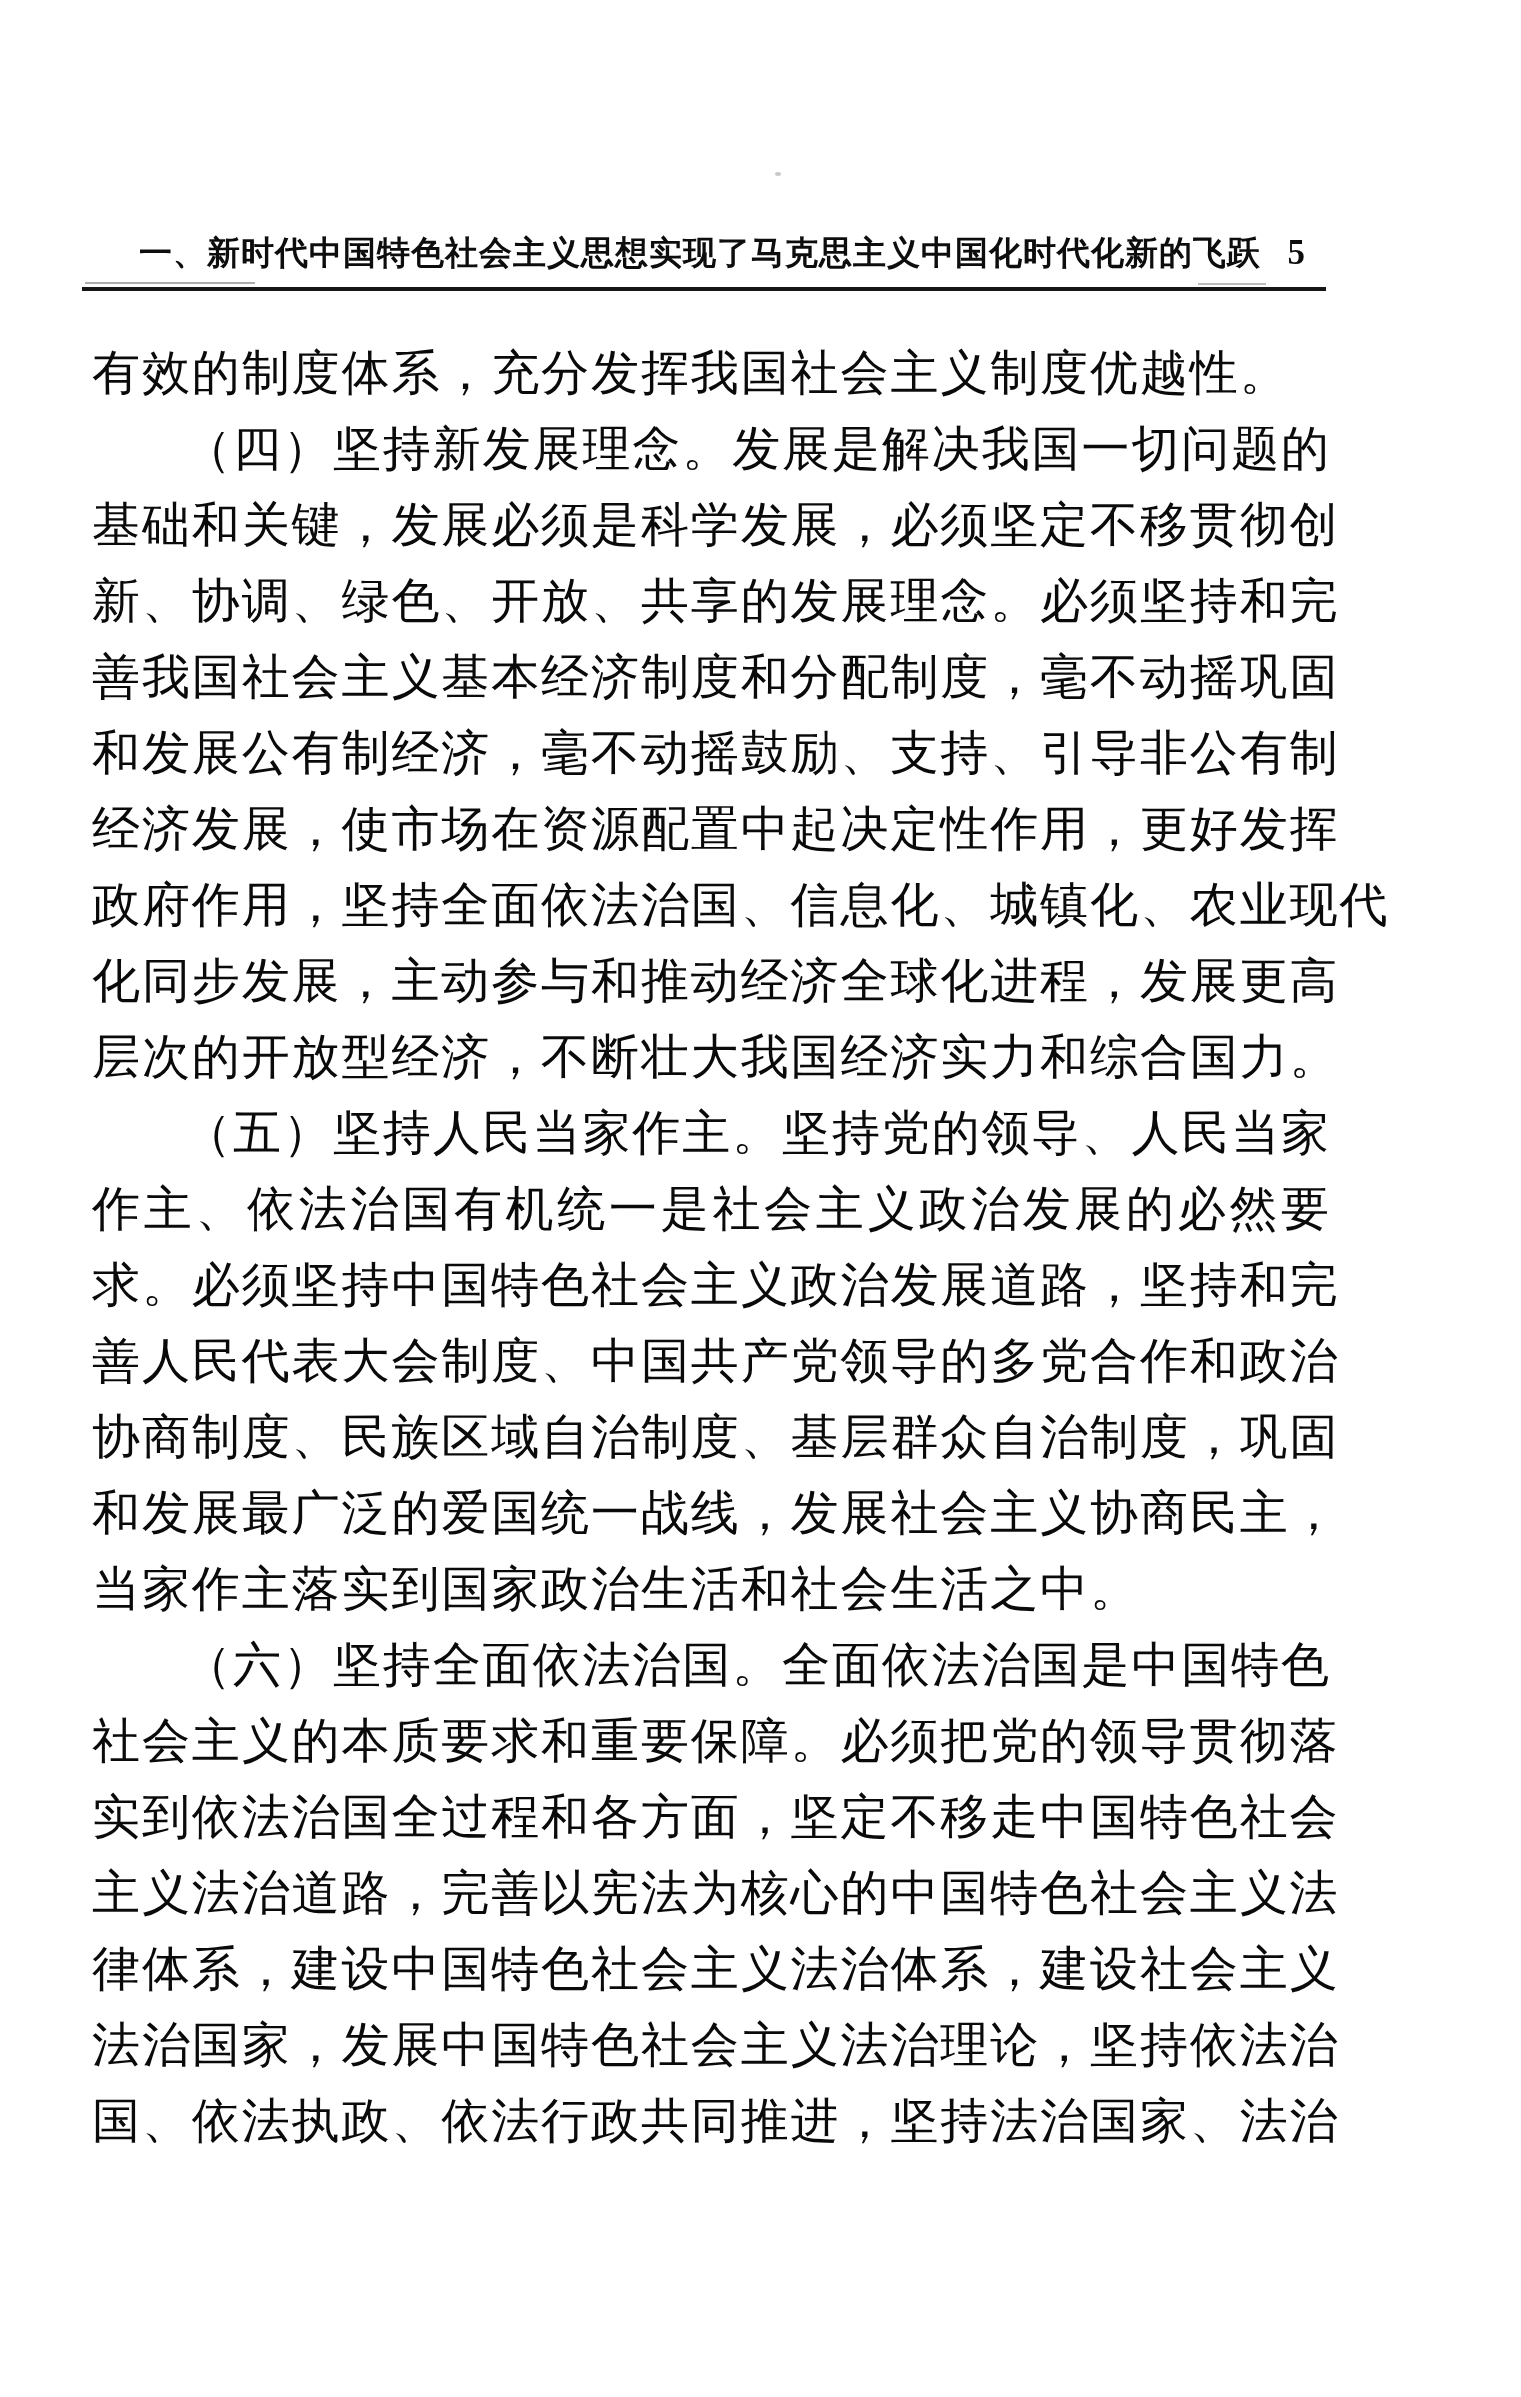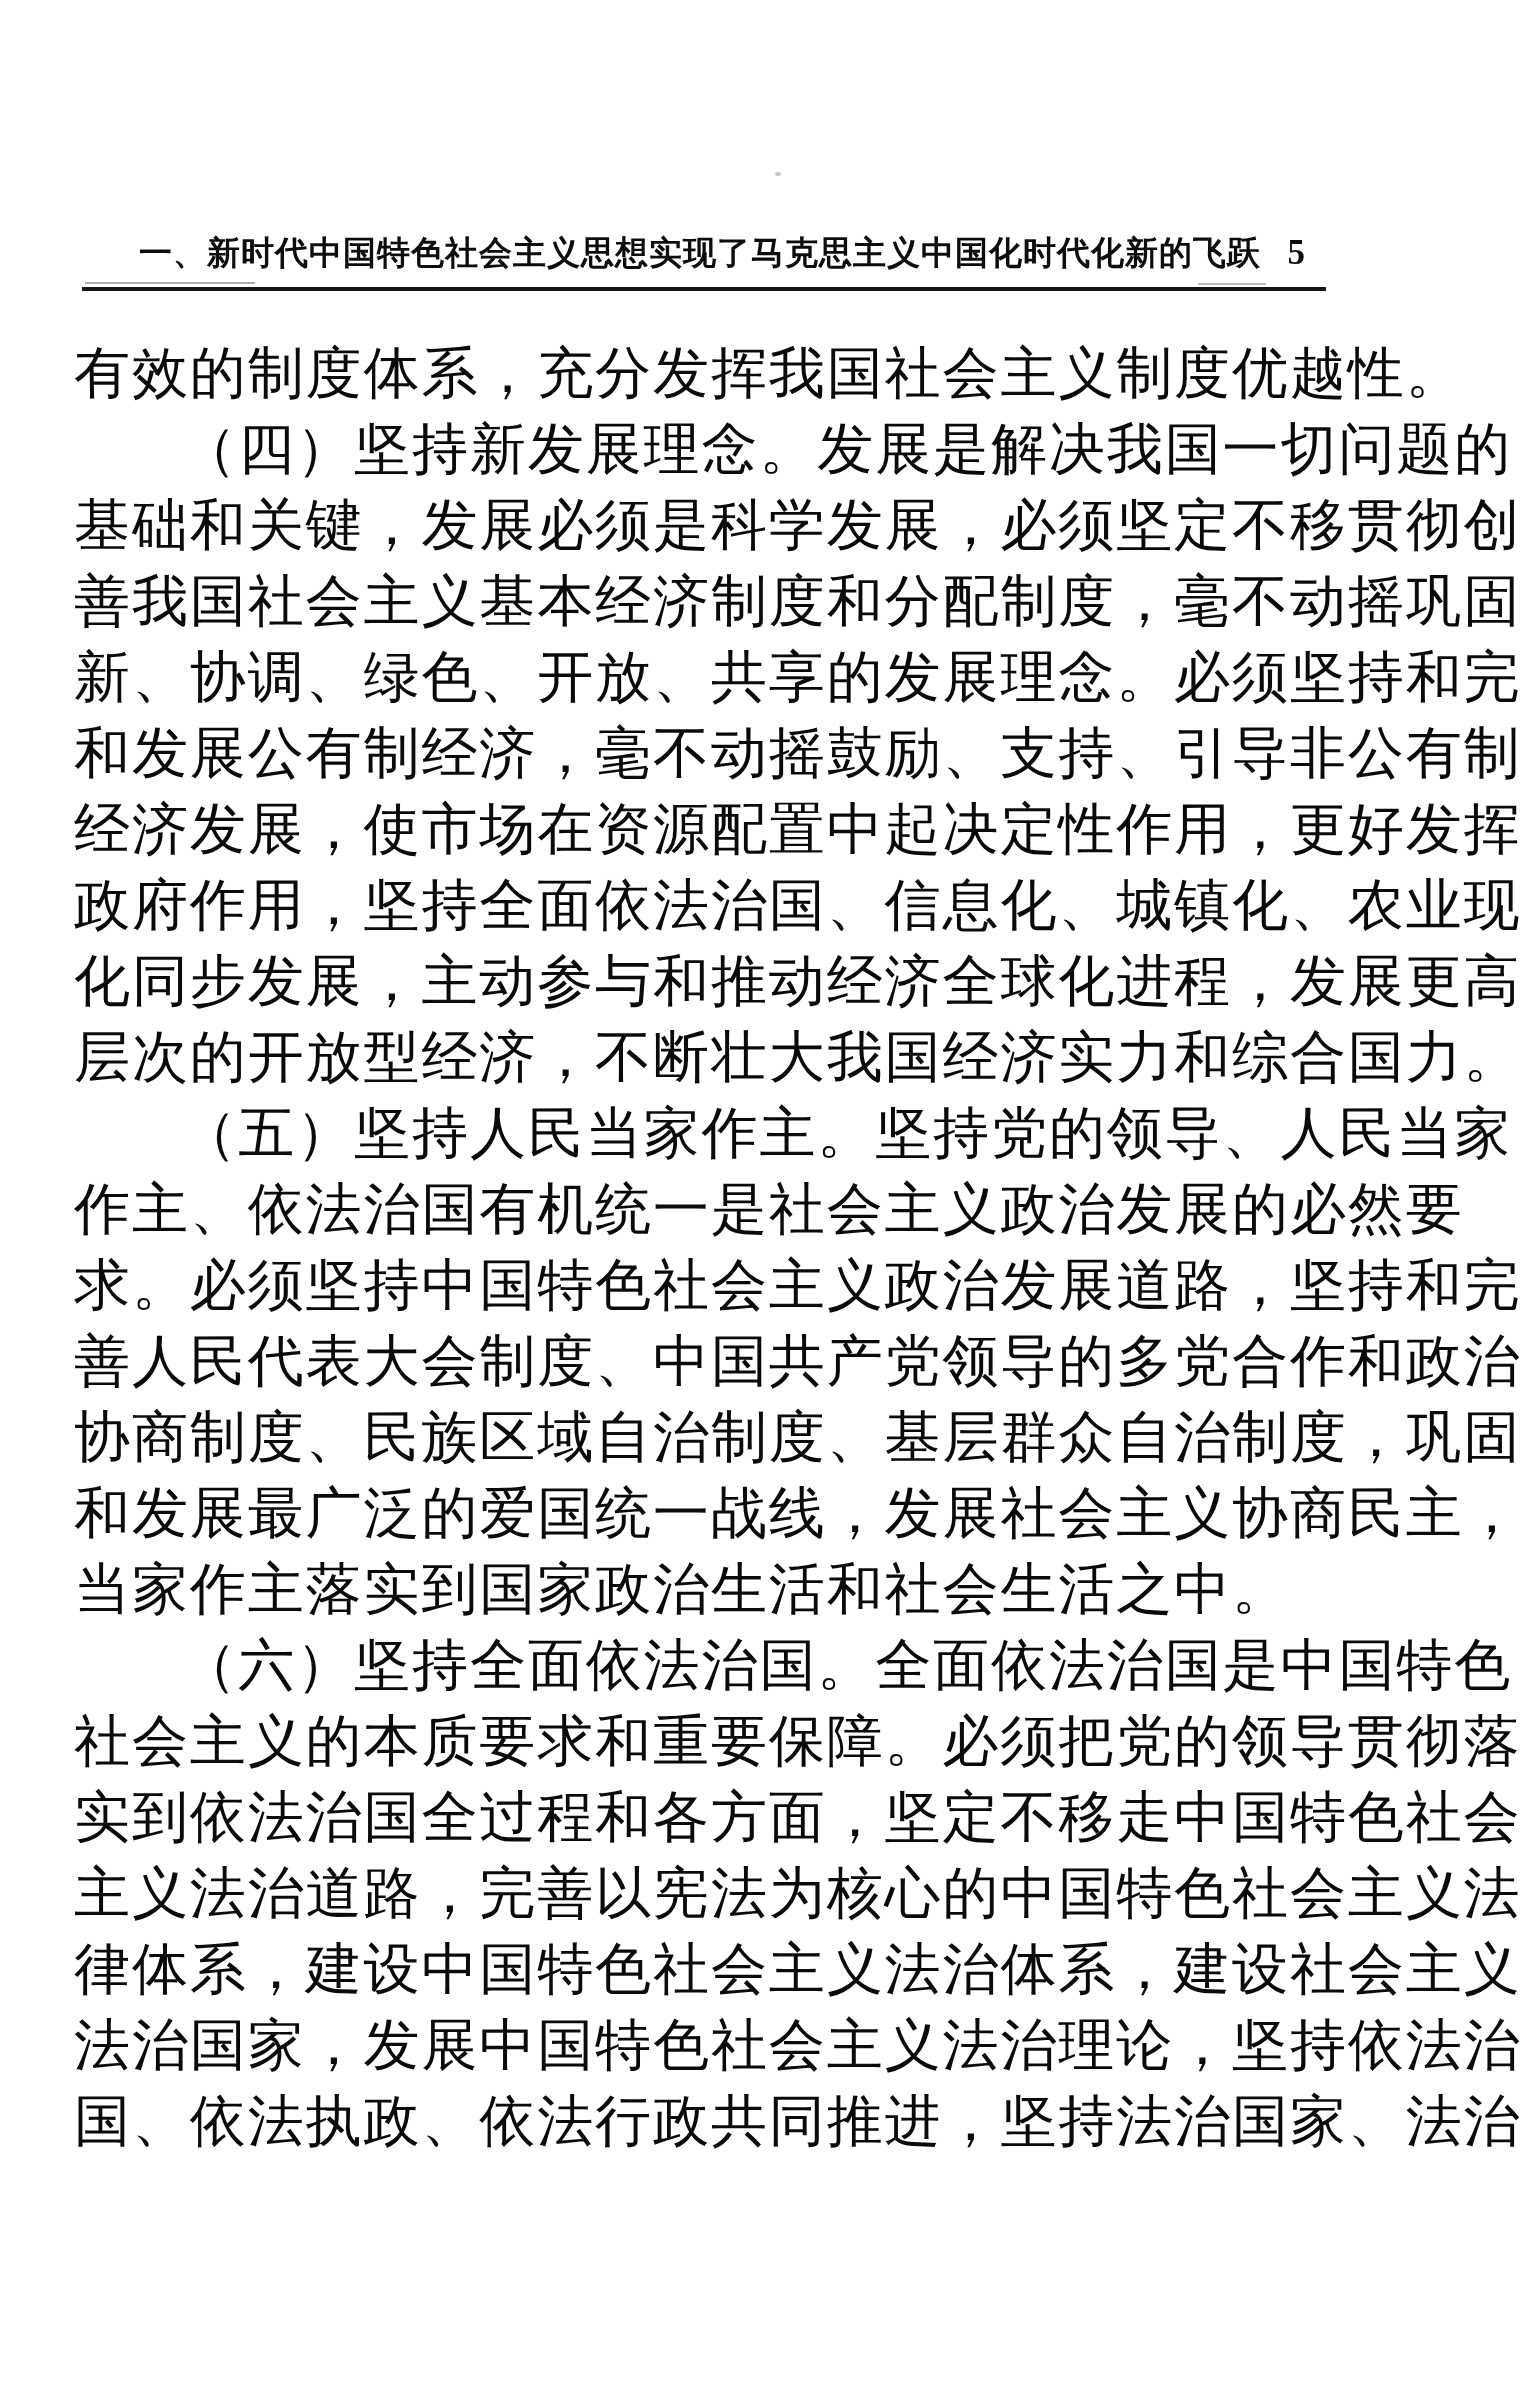--- a/index.html
+++ b/index.html
@@ -74,24 +74,24 @@
     width: 5.8px;
     height: 3.9px;
     border-radius: 50%;
     background: #b0b0b0;
     opacity: .7;
   }
 
   
   .body-text {
     position: absolute;
-    left: 74px;
+    left: 92px;
     top: 335px;
     width: 1239px;
-    font-size: 56px;
+    font-size: 48px;
     letter-spacing: 1.9px;
     color: #0a0a0a;
     font-family: "Liberation Serif", serif;
   }
   .body-text .line {
     height: 76px;
     line-height: 76px;
     white-space: nowrap;
     text-align: justify;
     text-align-last: justify;
@@ -117,22 +117,22 @@
   </div>
 
   <div class="rule-ghost-left"></div>
   <div class="rule-ghost-mid"></div>
   <div class="head-rule"></div>
 
   <div class="body-text" id="body-text">
       <div class="line short">有效的制度体系，充分发挥我国社会主义制度优越性。</div>
       <div class="line indent">（四）坚持新发展理念。发展是解决我国一切问题的</div>
       <div class="line">基础和关键，发展必须是科学发展，必须坚定不移贯彻创</div>
+      <div class="line">新、协调、绿色、开放、共享的发展理念。必须坚持和完</div>
       <div class="line">善我国社会主义基本经济制度和分配制度，毫不动摇巩固</div>
-      <div class="line">新、协调、绿色、开放、共享的发展理念。必须坚持和完</div>
       <div class="line">和发展公有制经济，毫不动摇鼓励、支持、引导非公有制</div>
       <div class="line">经济发展，使市场在资源配置中起决定性作用，更好发挥</div>
       <div class="line">政府作用，坚持全面依法治国、信息化、城镇化、农业现代</div>
       <div class="line">化同步发展，主动参与和推动经济全球化进程，发展更高</div>
       <div class="line">层次的开放型经济，不断壮大我国经济实力和综合国力。</div>
       <div class="line indent">（五）坚持人民当家作主。坚持党的领导、人民当家</div>
       <div class="line">作主、依法治国有机统一是社会主义政治发展的必然要</div>
       <div class="line">求。必须坚持中国特色社会主义政治发展道路，坚持和完</div>
       <div class="line">善人民代表大会制度、中国共产党领导的多党合作和政治</div>
       <div class="line">协商制度、民族区域自治制度、基层群众自治制度，巩固</div>

